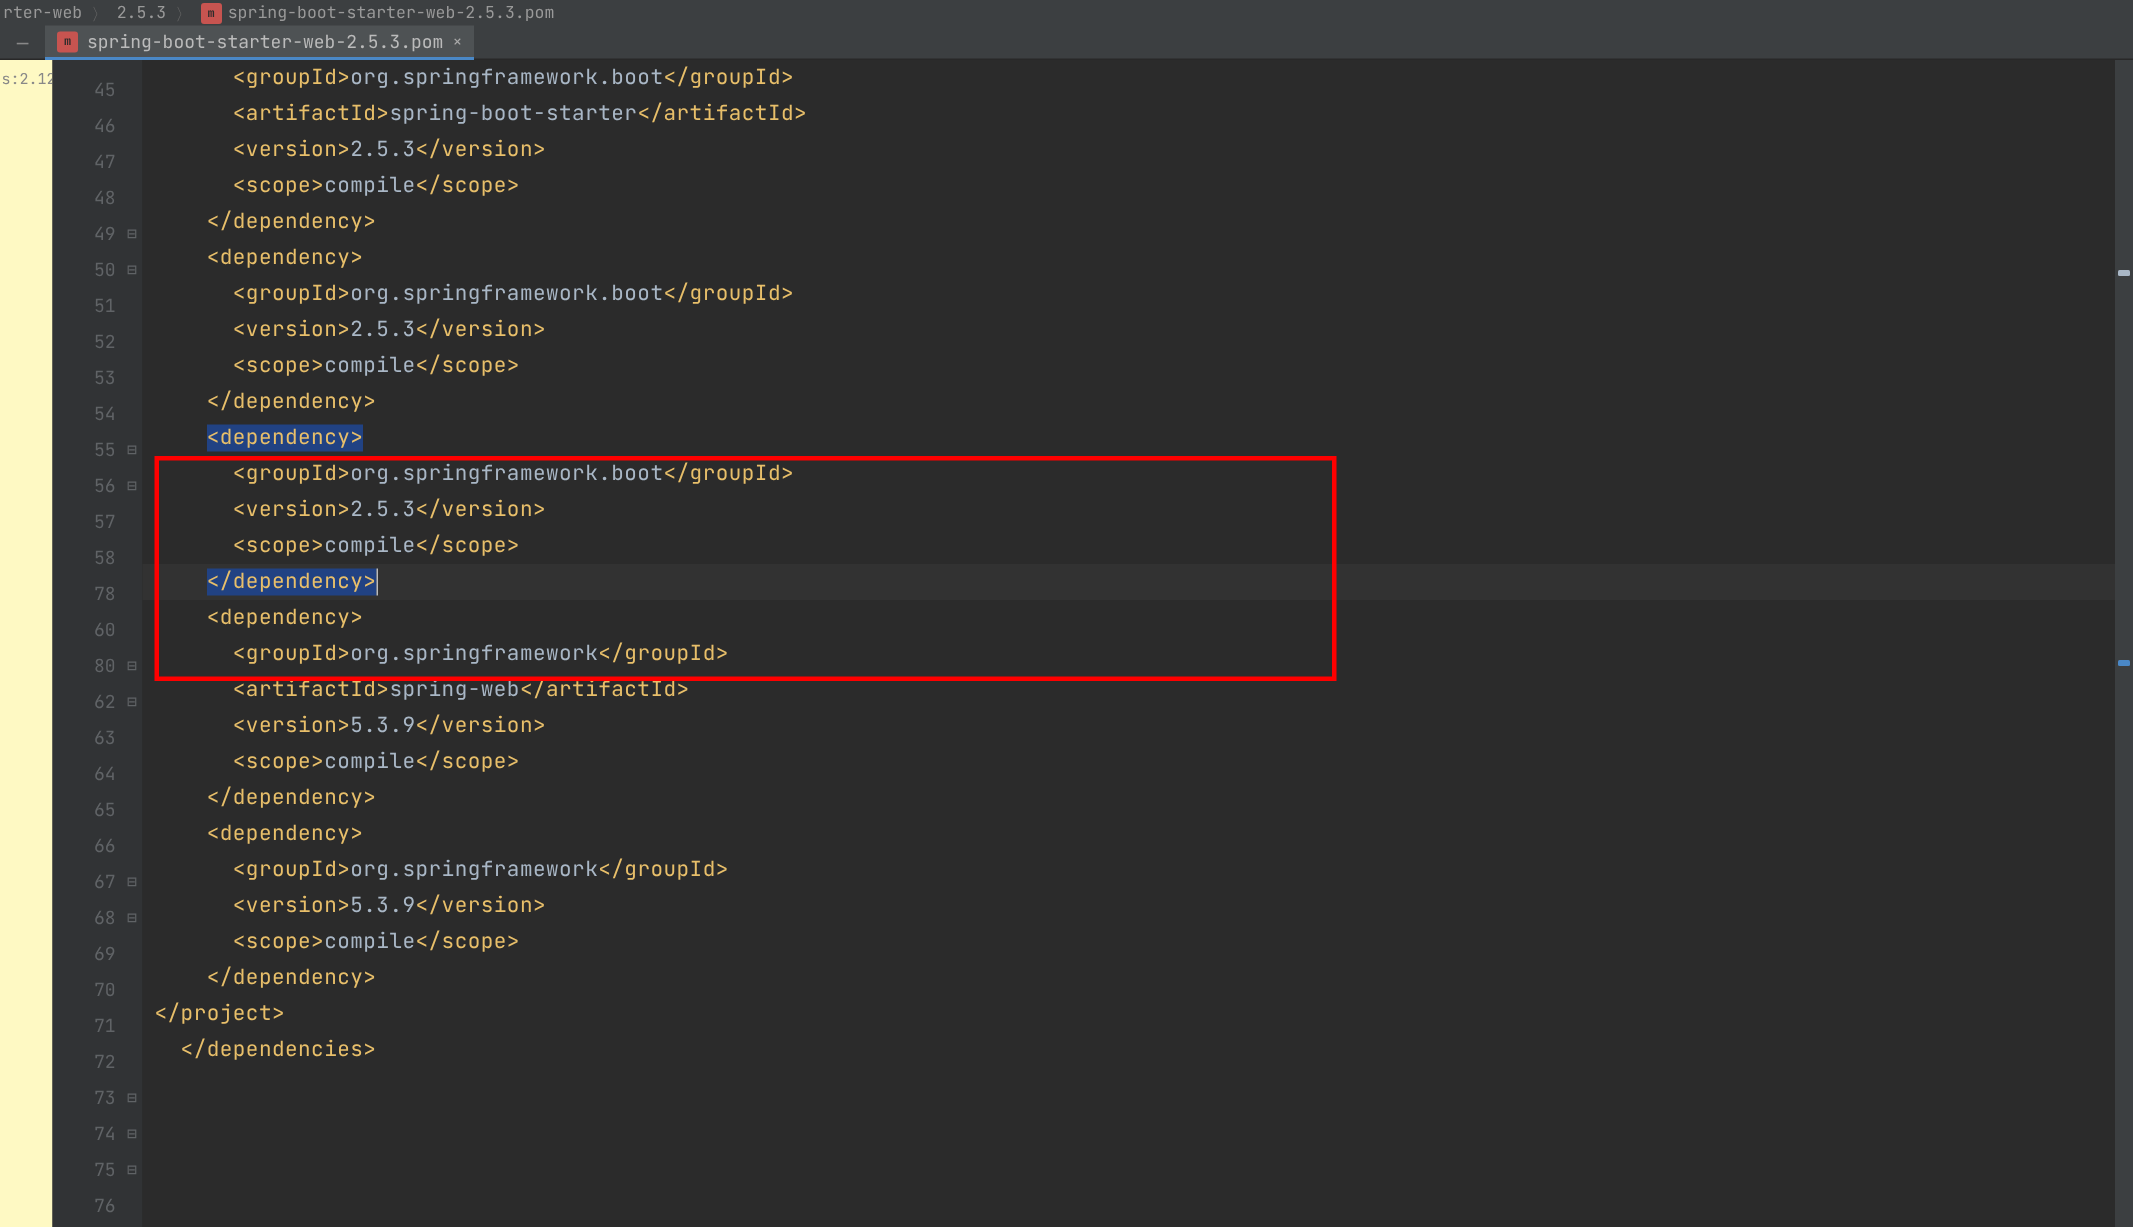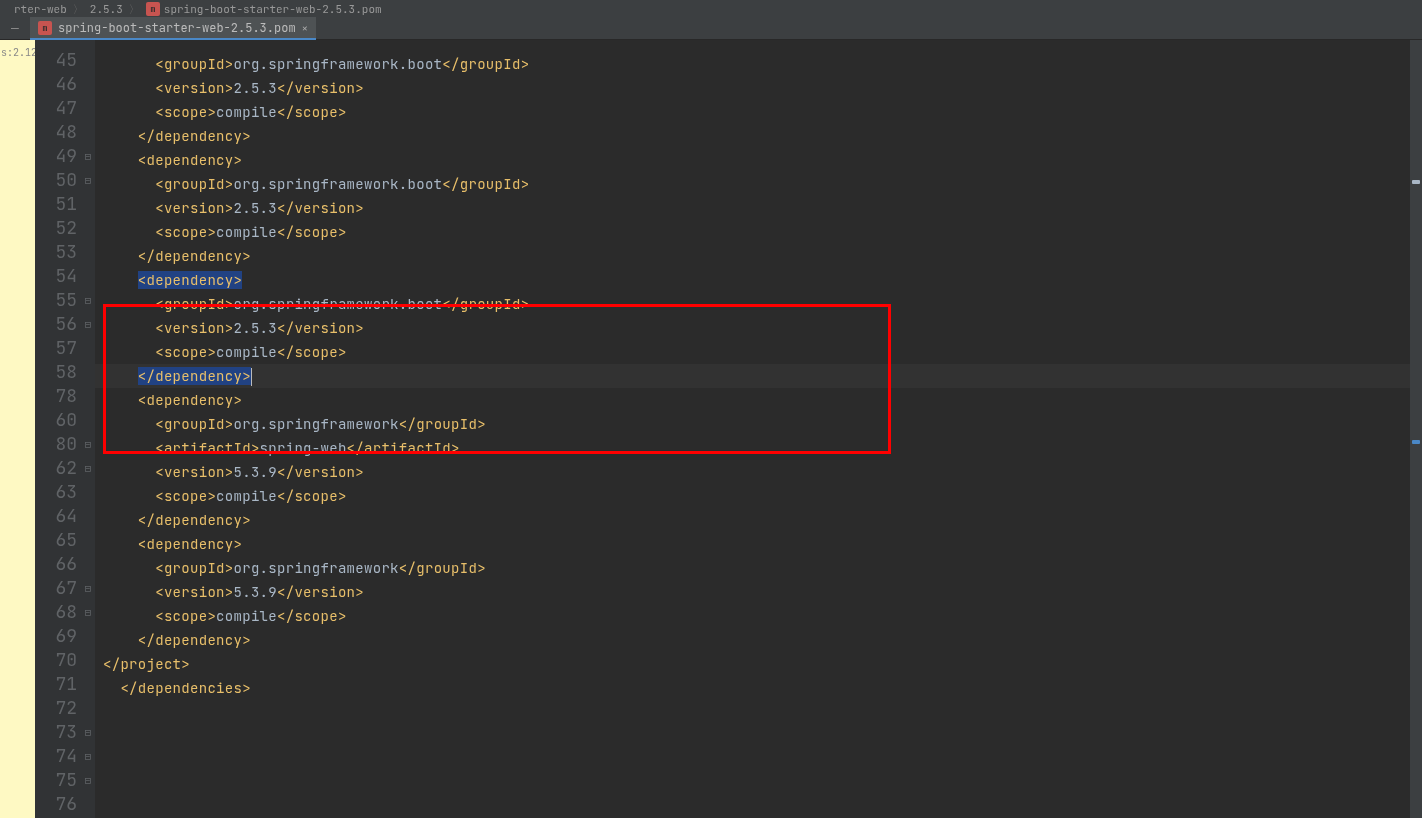--- a/index.html
+++ b/index.html
@@ -1,38 +1,38 @@
 <!DOCTYPE html>
 <html><head>
 <meta charset="utf-8">
 <style>
 * { margin:0; padding:0; box-sizing:border-box; }
 html,body { width:1422px; height:818px; background:#2b2b2b; font-family:"JetBrains Mono","Consolas",monospace; font-size:13px; overflow:hidden; color:#a9b7c6; }
 
-.top-bar { height:18px; background:#3c3f41; color:#999; font-size:11px; padding-left:14px; display:flex; align-items:center; overflow:hidden; }
+.top-bar { height:18px; background:#3c3f41; color:#999; font-size:11px; padding-left:2px; display:flex; align-items:center; overflow:hidden; }
 .top-bar .sep { margin:0 6px; color:#666; }
 
 .tab-bar { height:22px; background:#3c3f41; display:flex; align-items:flex-end; border-bottom:1px solid #282828;}
 .tab-slot { width:30px; height:22px; display:flex; align-items:center; justify-content:center; color:#888; }
 .file-tab { height:22px; background:#4e5254; padding:0 8px; display:flex; align-items:center; gap:6px; font-size:12px; color:#bbb; position:relative; }
 .file-tab::after{ content:""; position:absolute; left:0; right:0; bottom:-1px; height:2px; background:#4a88c7; }
 .tab-icon { width:14px; height:14px; background:#c75450; border-radius:2px; display:flex; align-items:center; justify-content:center; font-size:8px; font-weight:bold; color:#2b2b2b; }
 .tab-close { color:#aaa; font-size:11px; }
 
 .main { display:flex; height:778px; }
 .left-strip { width:35px; background:#fef9c3; color:#888; font-size:10px; padding-top:4px; display:flex; flex-direction:row; overflow:hidden; }
 .left-strip .truncated { white-space:nowrap; padding-left:1px; height:17px; line-height:17px; }
 
 .gutter { width:60px; background:#313335; text-align:right; color:#606366; padding-top:8px; position:relative;}
-.gutter .ln { height:24px; line-height:24px; padding-right:18px; font-size:18px;}
+.gutter .ln { height:24px; line-height:24px; padding-right:18px; font-size:12px;}
 .fold-col { position:absolute; right:0; top:8px; width:14px;}
 .fold { height:24px; line-height:24px; color:#606366; font-size:11px; text-align:center;}
 .bulb { position:absolute; right:-20px; width:14px; height:14px; color:#f0a732; font-size:13px; }
 
-.code-area { flex:1; position:relative; background:#2b2b2b; padding-top:12px; }
+.code-area { flex:1; position:relative; background:#2b2b2b; padding-top:0; }
 .code-line { height:24px; line-height:24px; white-space:pre; font-size:14px; padding-left:8px; font-family:"JetBrains Mono","Consolas",monospace; letter-spacing:0.3px;}
 .code-line.current { background:#323232; }
 .t-tag { color:#e8bf6a; }
 .t-val { color:#a9b7c6; }
 .hl { background:#214283; }
 .caret{ display:inline-block; width:1px; height:18px; background:#bbb; vertical-align:middle; }
 
 .highlight-box { position:absolute; border:3px solid #ff0000; pointer-events:none; }
 
 .scroll-strip { width:12px; background:#3c3f41; position:relative;}
@@ -133,20 +133,21 @@
         <div class="fold"></div>
         <div class="fold">⊟</div>
         <div class="fold">⊟</div>
         <div class="fold">⊟</div>
         <div class="fold"></div>
       </div>
   </div>
   <div class="code-area" id="code-area">
      <div class="highlight-box" id="hlbox" style="top: 264px; left: 8px; width: 788px; height: 150px;"></div>
   <div class="code-line">      <span class="t-tag">&lt;groupId&gt;</span><span class="t-val">org.springframework.boot</span><span class="t-tag">&lt;/groupId&gt;</span></div>
+      <div class="code-line">      <span class="t-tag">&lt;artifactId&gt;</span><span class="t-val">spring-boot-starter</span><span class="t-tag">&lt;/artifactId&gt;</span></div>
       <div class="code-line">      <span class="t-tag">&lt;version&gt;</span><span class="t-val">2.5.3</span><span class="t-tag">&lt;/version&gt;</span></div>
       <div class="code-line">      <span class="t-tag">&lt;scope&gt;</span><span class="t-val">compile</span><span class="t-tag">&lt;/scope&gt;</span></div>
       <div class="code-line">    <span class="t-tag">&lt;/dependency&gt;</span></div>
       <div class="code-line">    <span class="t-tag">&lt;dependency&gt;</span></div>
       <div class="code-line">      <span class="t-tag">&lt;groupId&gt;</span><span class="t-val">org.springframework.boot</span><span class="t-tag">&lt;/groupId&gt;</span></div>
       <div class="code-line">      <span class="t-tag">&lt;version&gt;</span><span class="t-val">2.5.3</span><span class="t-tag">&lt;/version&gt;</span></div>
       <div class="code-line">      <span class="t-tag">&lt;scope&gt;</span><span class="t-val">compile</span><span class="t-tag">&lt;/scope&gt;</span></div>
       <div class="code-line">    <span class="t-tag">&lt;/dependency&gt;</span></div>
       <div class="code-line">    <span class="t-tag hl">&lt;dependency&gt;</span></div>
       <div class="code-line">      <span class="t-tag">&lt;groupId&gt;</span><span class="t-val">org.springframework.boot</span><span class="t-tag">&lt;/groupId&gt;</span></div>

